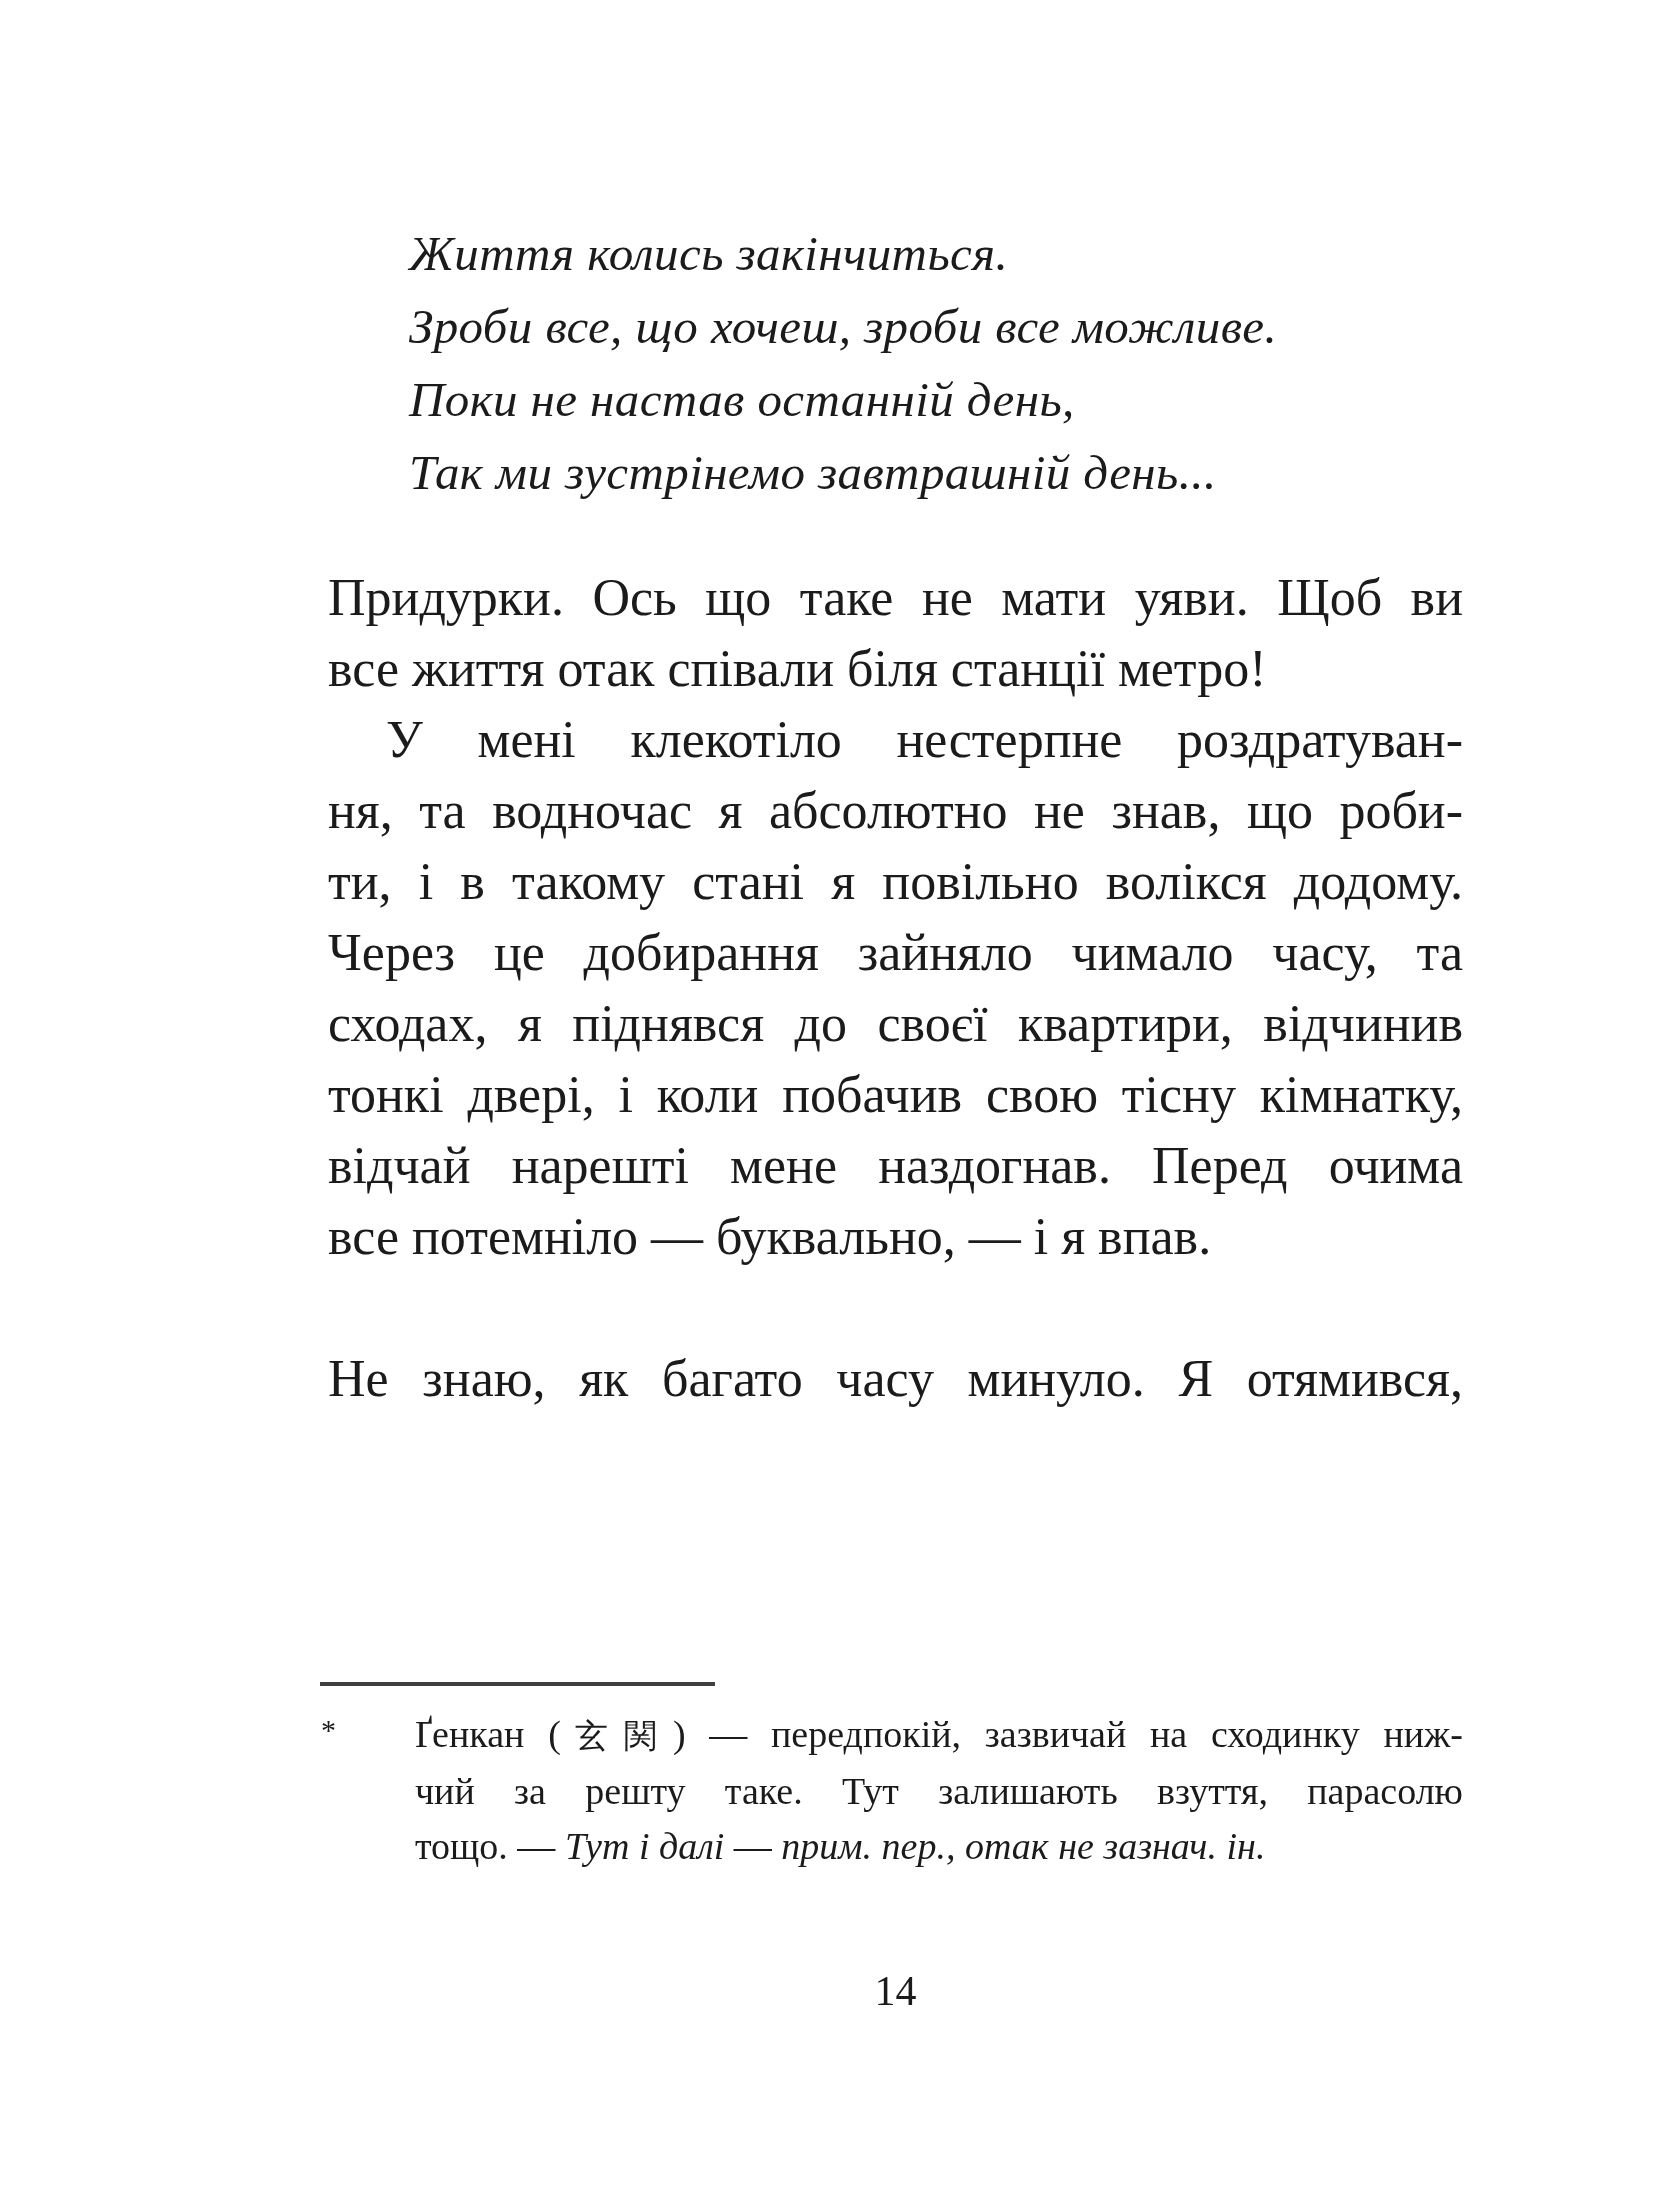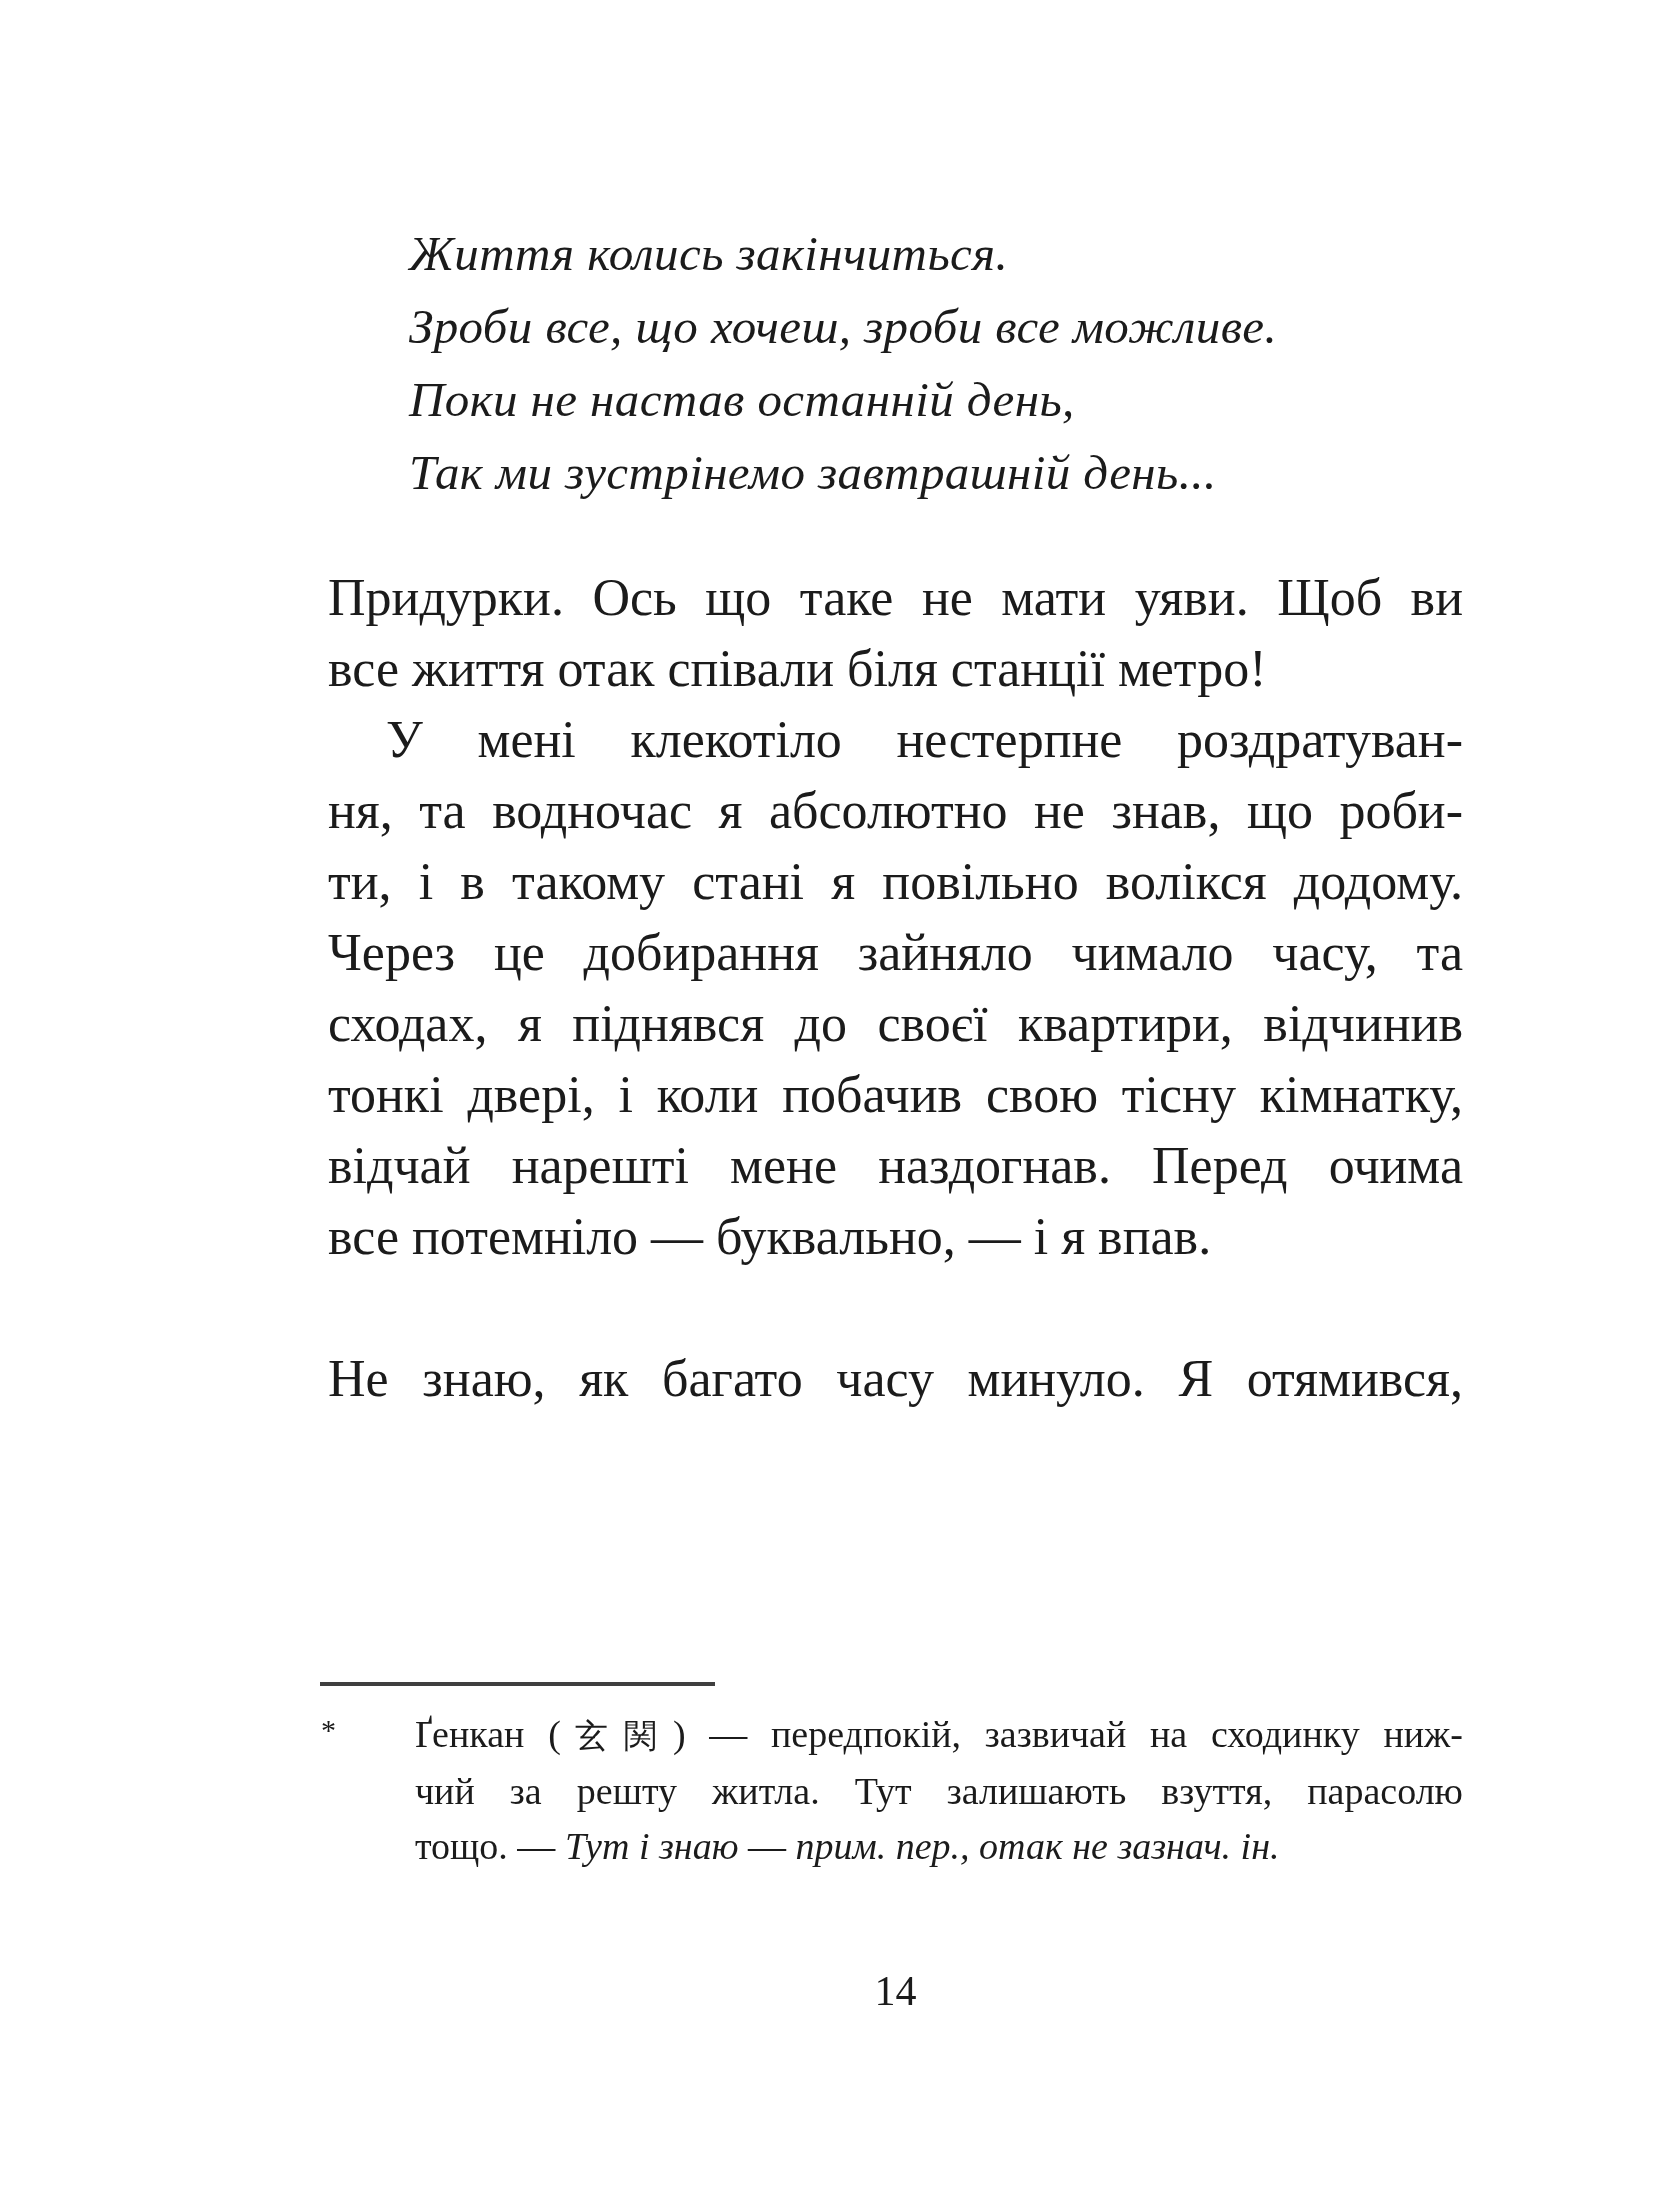--- a/index.html
+++ b/index.html
@@ -123,21 +123,21 @@
     <div class="spacer"></div>
     <div class="line j">Не знаю, як багато часу минуло. Я отямився,</div>
   </div>
 
   <div class="fn-rule"></div>
 
   <div class="footnote">
     <span class="fn-star">*</span>
     <div class="fn-body">
       <div class="line j"><span>Ґенкан (</span><span class="kanji">玄関</span><span>) — передпокій, зазвичай на сходинку ниж-</span></div>
-      <div class="line j">чий за решту житла. Тут залишають взуття, парасолю</div>
-      <div class="line"><span>тощо. — </span><span class="it">Тут і знаю</span><span> — </span><span class="it">прим. пер., отак не зазнач. ін.</span></div>
+      <div class="line j">чий за решту таке. Тут залишають взуття, парасолю</div>
+      <div class="line"><span>тощо. — </span><span class="it">Тут і далі</span><span> — </span><span class="it">прим. пер., отак не зазнач. ін.</span></div>
     </div>
   </div>
 
   <div class="pagenum">14</div>
 
 </div>
 
 
 </body></html>

